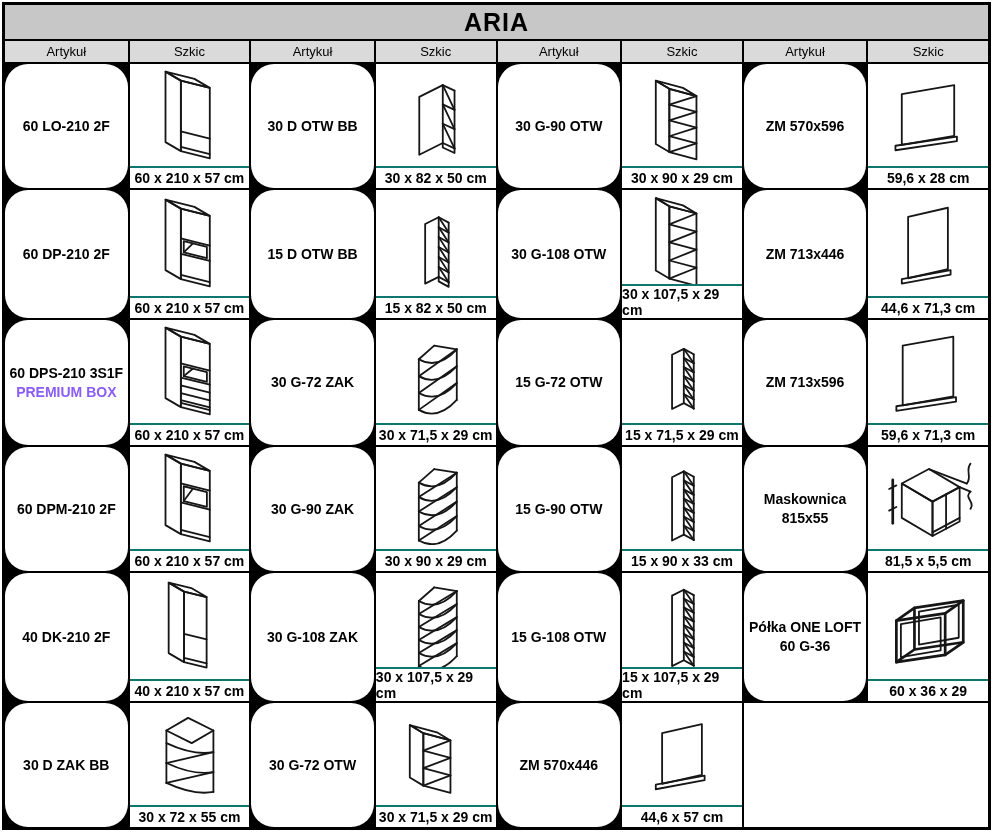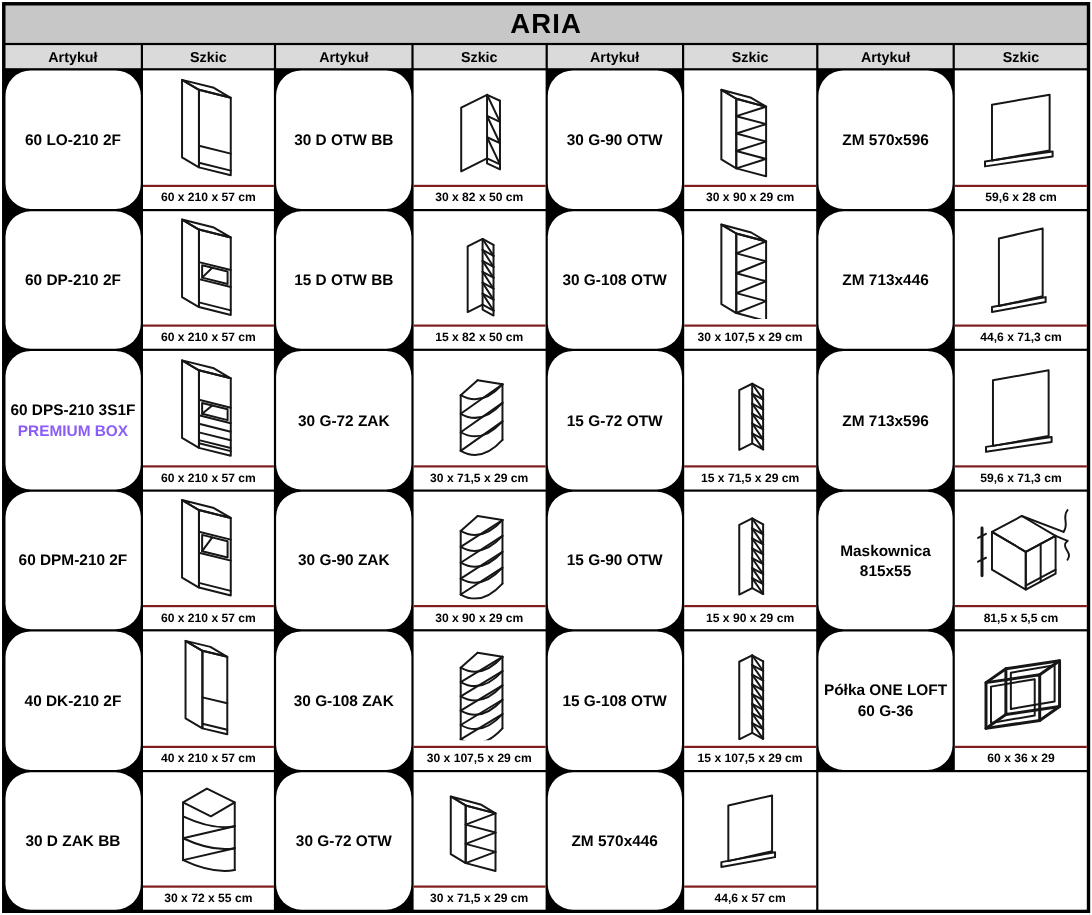--- a/index.html
+++ b/index.html
@@ -13,41 +13,40 @@
     display:flex;flex-direction:column;gap:2px;justify-content:space-between;
   }
   .title{
     height:34px;flex:0 0 34px;background:#c7c7c7;
     display:flex;align-items:center;justify-content:center;
     font-size:25px;font-weight:bold;letter-spacing:1px;
   }
   .hrow{
     flex:0 0 21px;display:grid;gap:2px;
     grid-template-columns:repeat(4, 125fr 122fr);
-    font-weight:bold;
   }
   .hcell{
     background:#dadada;display:flex;align-items:center;justify-content:center;
     font-size:13px;
   }
   #grid{flex:1;display:flex;flex-direction:column;gap:2px;}
   .row{flex:1;display:grid;gap:2px;grid-template-columns:repeat(4, 125fr 122fr);}
   .cell{background:#fff;min-height:0;}
   .article-cell{
     display:flex;flex-direction:column;align-items:center;justify-content:center;
     gap:3px;font-weight:bold;font-size:14px;text-align:center;padding:0 2px;border-radius:23px;
   }
   .premium{color:#8b5cf6;}
   .sketch-cell{display:flex;flex-direction:column;}
   .sk{flex:1;display:flex;align-items:center;justify-content:center;overflow:hidden;}
   .sk svg{width:114px;height:94px;}
   .dim{
-    flex:0 0 20px;border-top:2px solid #7f1d1d;
+    flex:0 0 20px;border-top:2px solid #0f766e;
     display:flex;align-items:center;justify-content:center;
-    font-size:11px;font-weight:bold;
+    font-size:14px;font-weight:bold;
   }
   .empty-cell{grid-column:span 2;}
 </style>
 </head>
 <body>
 
 <div class="frame">
   <div class="title">ARIA</div>
   <div class="hrow">
     <div class="hcell">Artykuł</div>
@@ -379,21 +378,21 @@
                 <line x1="63.0" y1="22.5" x2="74.0" y2="38.5"></line>
                 <line x1="63.0" y1="32.5" x2="74.0" y2="48.5"></line>
                 <line x1="63.0" y1="42.5" x2="74.0" y2="58.5"></line>
                 <line x1="63.0" y1="52.5" x2="74.0" y2="68.5"></line>
                 <line x1="63.0" y1="62.5" x2="74.0" y2="78.5"></line>
                 <line x1="63.0" y1="72.5" x2="74.0" y2="88.5"></line>
                 <line x1="63.0" y1="82.5" x2="74.0" y2="98.5"></line>
               </g>
             </svg>
           </div>
-          <div class="dim">15 x 90 x 29 cm</div>
+          <div class="dim">15 x 90 x 33 cm</div>
         </div>
         <div class="cell article-cell">
           <div class="article-text">Maskownica</div>
           <div class="article-text">815x55</div>
         </div>
         <div class="cell sketch-cell">
           <div class="sk">
             <svg viewBox="0 0 122 104" preserveAspectRatio="xMidYMid meet">
               <g fill="none" stroke="#161616" stroke-width="2" stroke-linejoin="round" stroke-linecap="round">
                 <polygon points="32.0,36.0 62.0,20.0 96.0,40.0 66.0,56.0"></polygon>

